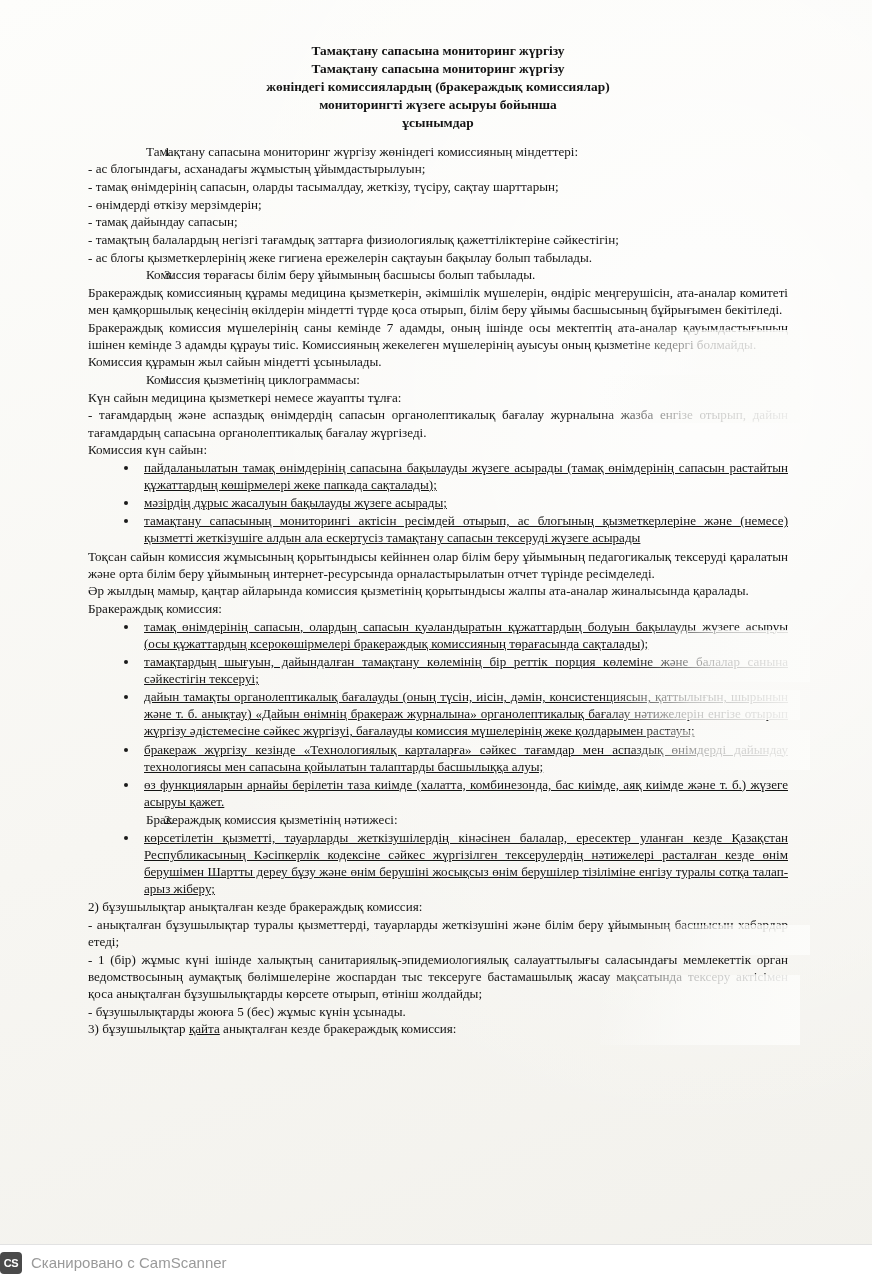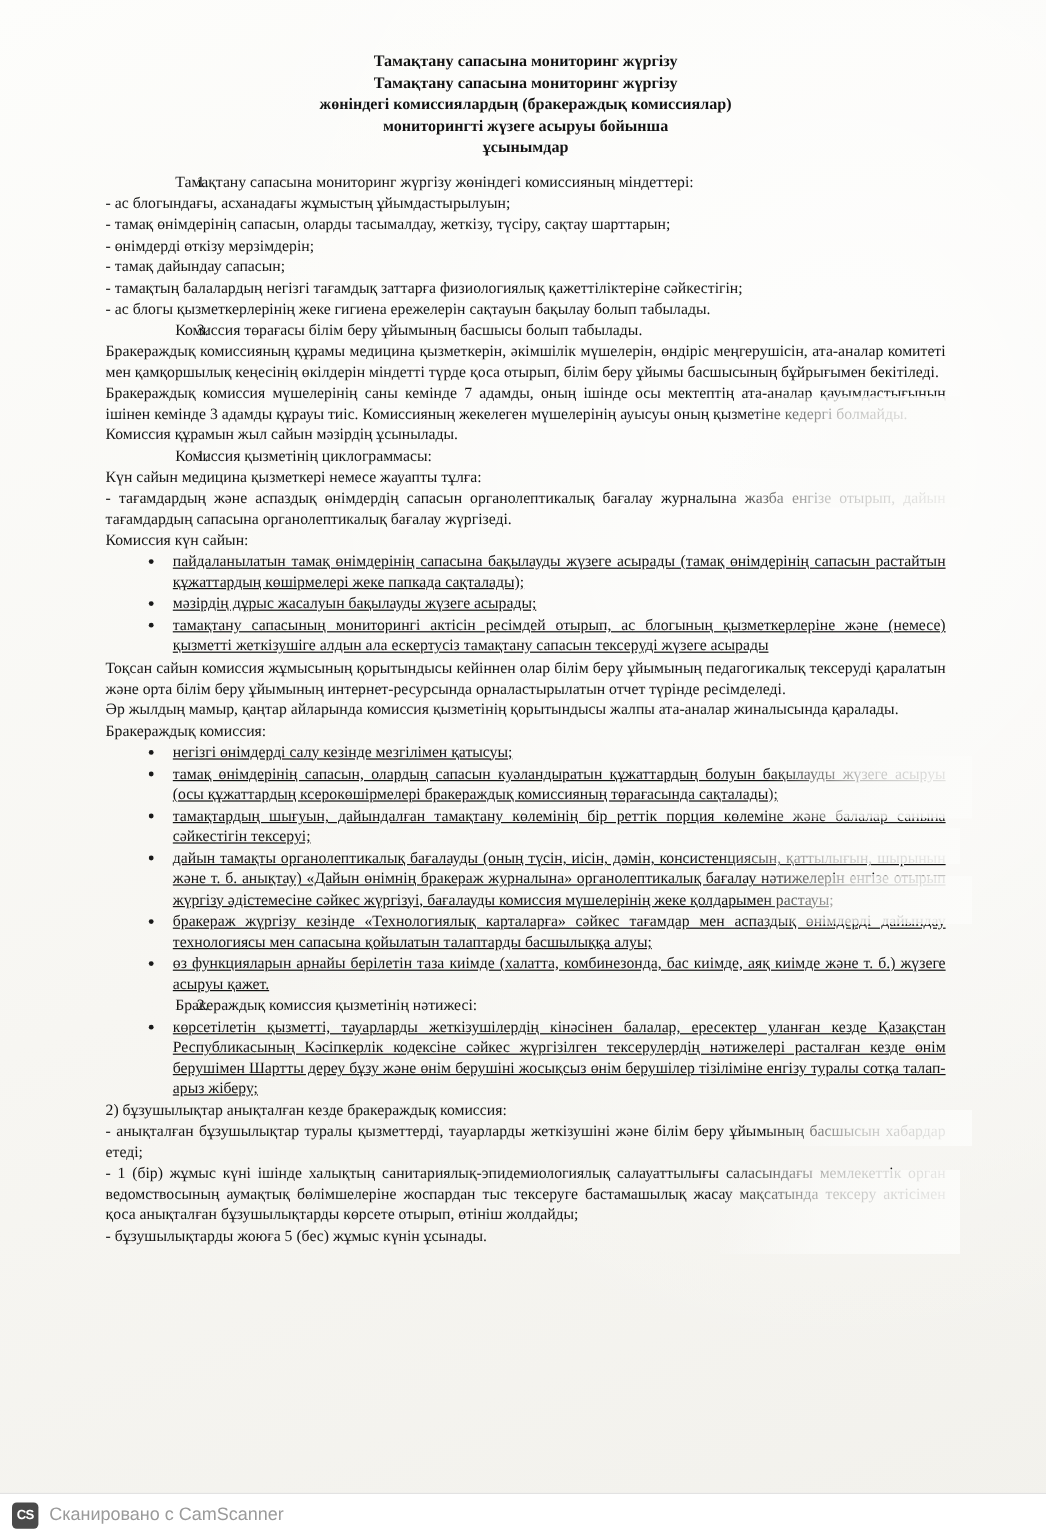--- a/index.html
+++ b/index.html
@@ -94,21 +94,21 @@
   .footer {
     position: absolute;
     left: 0;
     bottom: 0;
     width: 872px;
     height: 36px;
     background: #ffffff;
     border-top: 1px solid #e2e2e2;
     display: flex;
     align-items: center;
-    padding-left: 10px;
+    padding-left: 0;
     box-sizing: border-box;
   }
   .cs-badge {
     width: 22px;
     height: 22px;
     border-radius: 4px;
     background: #4a4a4a;
     color: #fff;
     font-family: "Liberation Sans", sans-serif;
     font-size: 11px;
@@ -148,58 +148,58 @@
     <p>- өнімдерді өткізу мерзімдерін;</p>
     <p>- тамақ дайындау сапасын;</p>
     <p>- тамақтың балалардың негізгі тағамдық заттарға физиологиялық қажеттіліктеріне сәйкестігін;</p>
     <p>- ас блогы қызметкерлерінің жеке гигиена ережелерін сақтауын бақылау болып табылады.</p>
 
 
     <p class="num-item"><span class="n">3.</span><span>Комиссия төрағасы білім беру ұйымының басшысы болып табылады.</span></p>
 
     <p>Бракераждық комиссияның құрамы медицина қызметкерін, әкімшілік мүшелерін, өндіріс меңгерушісін, ата-аналар комитеті мен қамқоршылық кеңесінің өкілдерін міндетті түрде қоса отырып, білім беру ұйымы басшысының бұйрығымен бекітіледі.</p>
     <p>Бракераждық комиссия мүшелерінің саны кемінде 7 адамды, оның ішінде осы мектептің ата-аналар қауымдастығының ішінен кемінде 3 адамды құрауы тиіс. Комиссияның жекелеген мүшелерінің ауысуы оның қызметіне кедергі болмайды.</p>
-    <p>Комиссия құрамын жыл сайын мәзірдің ұсынылады.</p>
+    <p>Комиссия құрамын жыл сайын міндетті ұсынылады.</p>
 
     <p class="num-item"><span class="n">1.</span><span>Комиссия қызметінің циклограммасы:</span></p>
 
     <p>Күн сайын медицина қызметкері немесе жауапты тұлға:</p>
     <p>- тағамдардың және аспаздық өнімдердің сапасын органолептикалық бағалау журналына жазба енгізе отырып, дайын тағамдардың сапасына органолептикалық бағалау жүргізеді.</p>
     <p>Комиссия күн сайын:</p>
 
     <ul class="b">
       <li>пайдаланылатын тамақ өнімдерінің сапасына бақылауды жүзеге асырады (тамақ өнімдерінің сапасын растайтын құжаттардың көшірмелері жеке папкада сақталады);</li>
       <li>мәзірдің дұрыс жасалуын бақылауды жүзеге асырады;</li>
       <li>тамақтану сапасының мониторингі актісін ресімдей отырып, ас блогының қызметкерлеріне және (немесе) қызметті жеткізушіге алдын ала ескертусіз тамақтану сапасын тексеруді жүзеге асырады</li>
     </ul>
 
     <p>Тоқсан сайын комиссия жұмысының қорытындысы кейіннен олар білім беру ұйымының педагогикалық тексеруді қаралатын және орта білім беру ұйымының интернет-ресурсында орналастырылатын отчет түрінде ресімделеді.</p>
     <p>Әр жылдың мамыр, қаңтар айларында комиссия қызметінің қорытындысы жалпы ата-аналар жиналысында қаралады.</p>
     <p>Бракераждық комиссия:</p>
 
     <ul class="b">
-      <li>негізгі өнімдерді салу кезінде мезгілімен қатысуы;</li>
       <li>тамақ өнімдерінің сапасын, олардың сапасын куәландыратын құжаттардың болуын бақылауды жүзеге асыруы (осы құжаттардың ксерокөшірмелері бракераждық комиссияның төрағасында сақталады);</li>
       <li>тамақтардың шығуын, дайындалған тамақтану көлемінің бір реттік порция көлеміне және балалар санына сәйкестігін тексеруі;</li>
       <li>дайын тамақты органолептикалық бағалауды (оның түсін, иісін, дәмін, консистенциясын, қаттылығын, шырынын және т. б. анықтау) «Дайын өнімнің бракераж журналына» органолептикалық бағалау нәтижелерін енгізе отырып жүргізу әдістемесіне сәйкес жүргізуі, бағалауды комиссия мүшелерінің жеке қолдарымен растауы;</li>
       <li>бракераж жүргізу кезінде «Технологиялық карталарға» сәйкес тағамдар мен аспаздық өнімдерді дайындау технологиясы мен сапасына қойылатын талаптарды басшылыққа алуы;</li>
       <li>өз функцияларын арнайы берілетін таза киімде (халатта, комбинезонда, бас киімде, аяқ киімде және т. б.) жүзеге асыруы қажет.</li>
     </ul>
 
     <p class="num-item"><span class="n">2.</span><span>Бракераждық комиссия қызметінің нәтижесі:</span></p>
 
     <ul class="b">
       <li>көрсетілетін қызметті, тауарларды жеткізушілердің кінәсінен балалар, ересектер уланған кезде Қазақстан Республикасының Кәсіпкерлік кодексіне сәйкес жүргізілген тексерулердің нәтижелері расталған кезде өнім берушімен Шартты дереу бұзу және өнім берушіні жосықсыз өнім берушілер тізіліміне енгізу туралы сотқа талап-арыз жіберу;</li>
     </ul>
 
     <p>2) бұзушылықтар анықталған кезде бракераждық комиссия:</p>
     <p>- анықталған бұзушылықтар туралы қызметтерді, тауарларды жеткізушіні және білім беру ұйымының басшысын хабардар етеді;</p>
     <p>- 1 (бір) жұмыс күні ішінде халықтың санитариялық-эпидемиологиялық салауаттылығы саласындағы мемлекеттік орган ведомствосының аумақтық бөлімшелеріне жоспардан тыс тексеруге бастамашылық жасау мақсатында тексеру актісімен қоса анықталған бұзушылықтарды көрсете отырып, өтініш жолдайды;</p>
     <p>- бұзушылықтарды жоюға 5 (бес) жұмыс күнін ұсынады.</p>
 
+    <p><span>3) бұзушылықтар </span><span class="u">қайта</span><span> анықталған кезде бракераждық комиссия:</span></p>
 
   </div>
 
   <div class="washout w1"></div>
   <div class="washout w2"></div>
   <div class="washout w3"></div>
   <div class="washout w4"></div>
   <div class="washout w5"></div>
   <div class="washout w6"></div>
   <div class="washout w7"></div>

